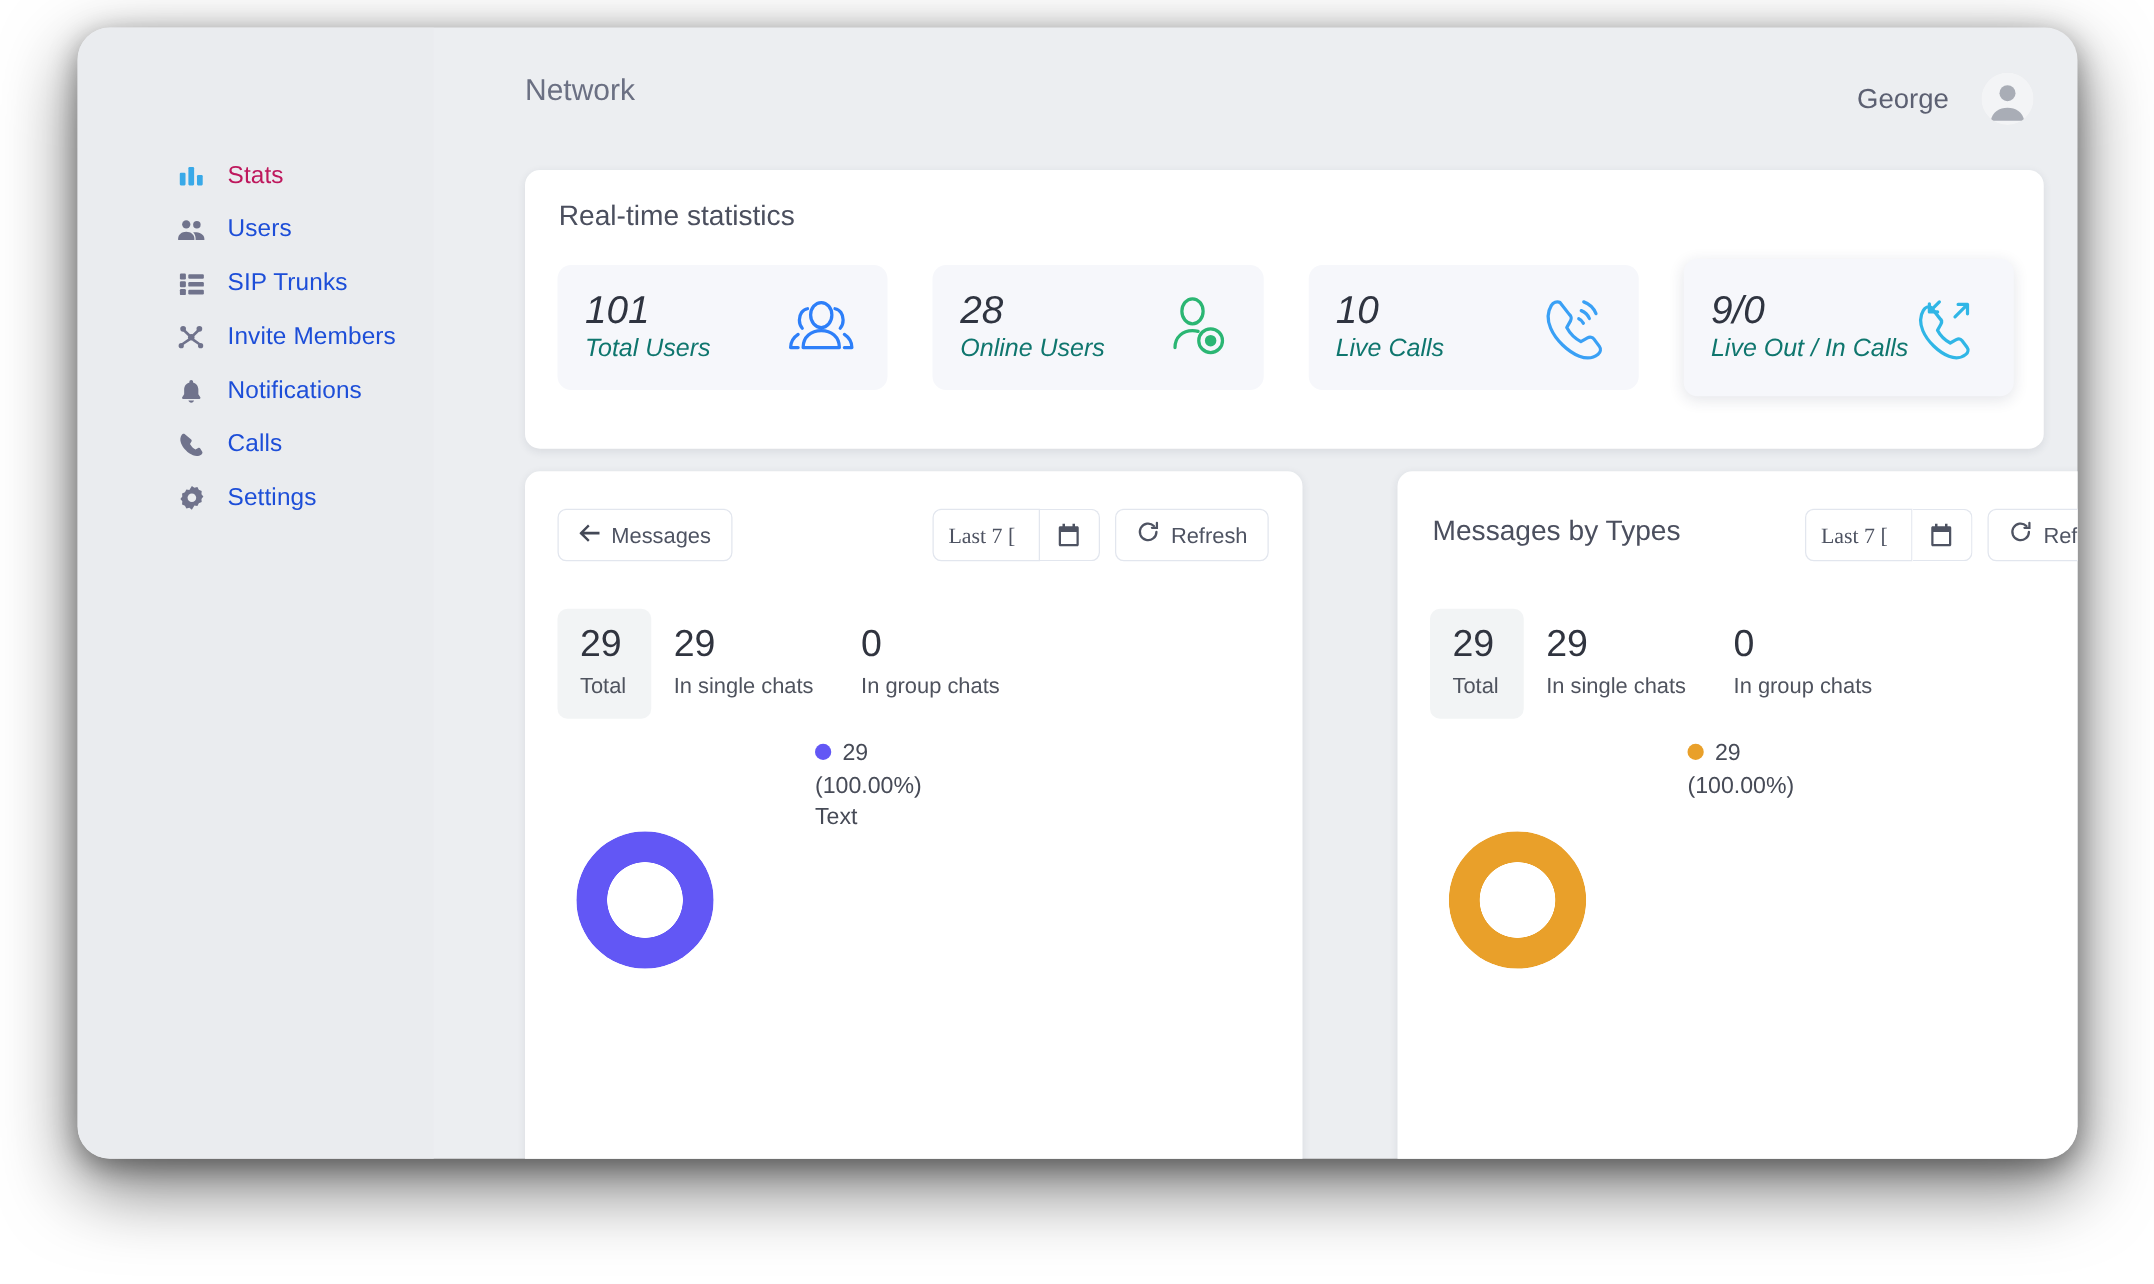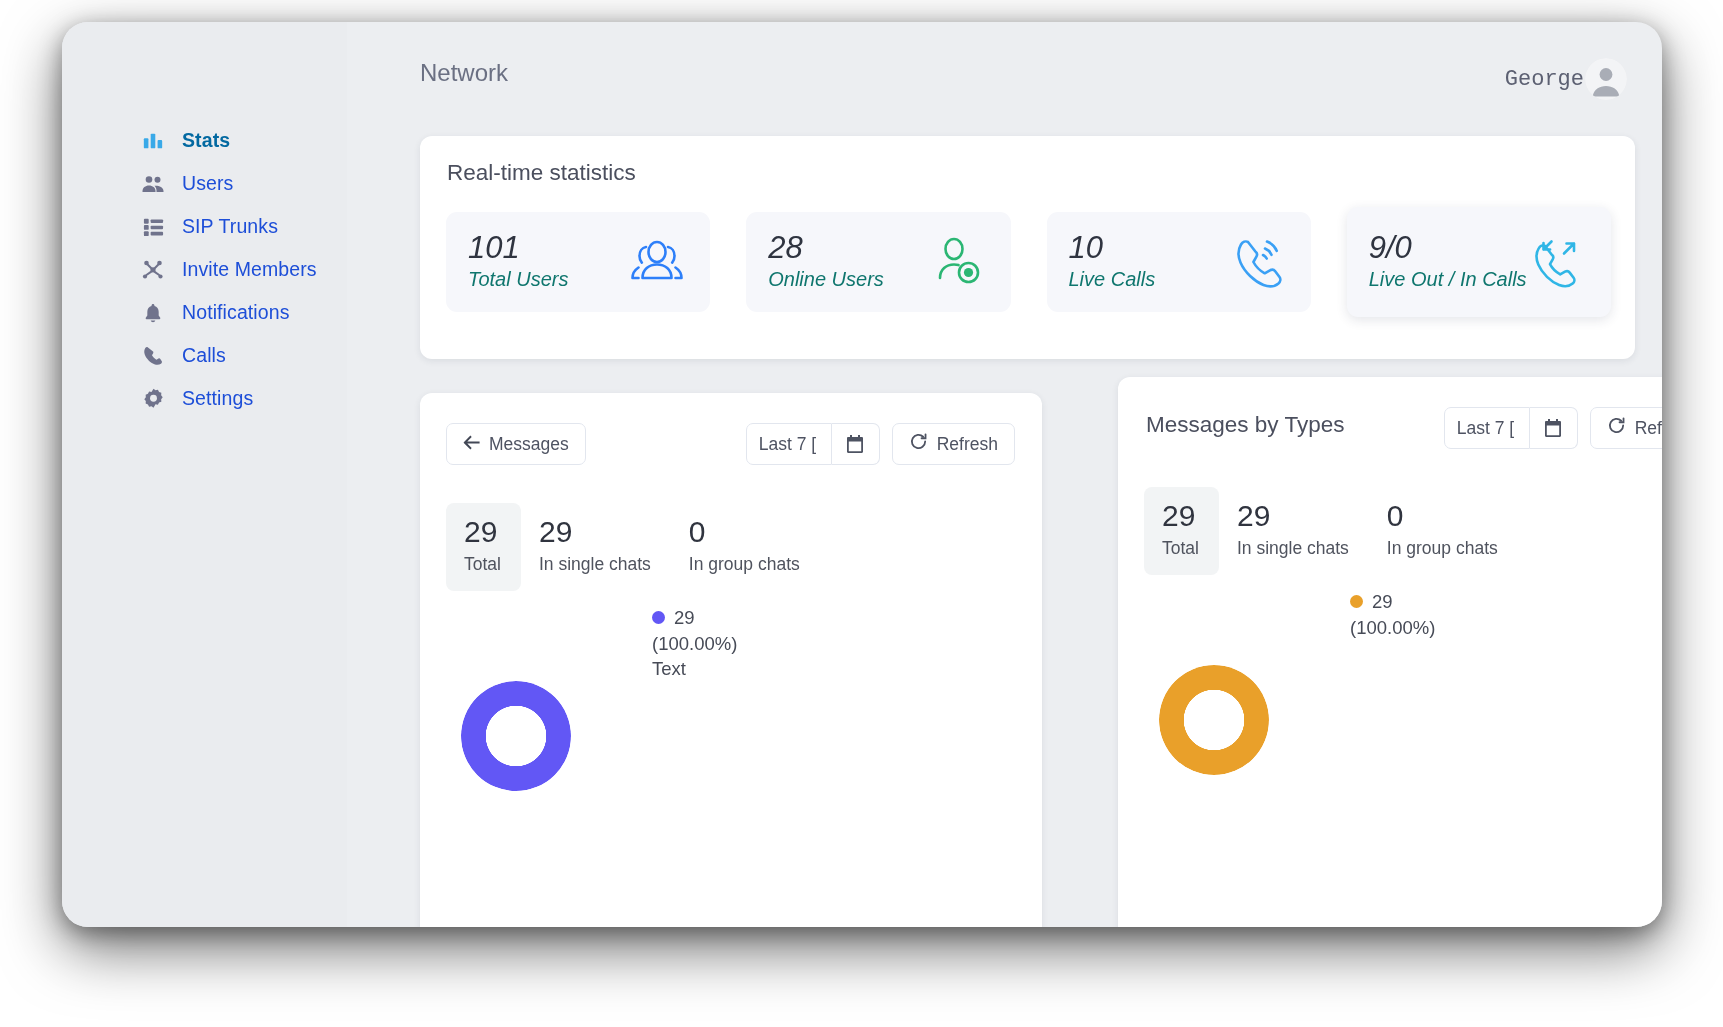--- a/index.html
+++ b/index.html
@@ -36,34 +36,34 @@
   }
   .nav-icon {
     width: 26px; height: 26px;
     display: flex; align-items: center; justify-content: center;
     margin-right: 16px;
     color: #70738c;
   }
   .nav-label {
     font-size: 19.5px; color: #1d4ed8; letter-spacing: .1px;
   }
-  .nav-item.active .nav-label { color: #0369a1; font-weight: bold; }
+  .nav-item.active .nav-label { color: #be185d; font-weight: normal; }
   .nav-item.active .nav-icon { color: #39a9e8; }
 
   
   .topbar {
     position: absolute; left: 285px; top: 0; right: 0; height: 98px;
   }
   .topbar-title {
     position: absolute; left: 73px; top: 37px;
     font-size: 24px; color: #6b7083;
   }
   .topbar-user {
     position: absolute; right: 35px; top: 36px;
-    display: flex; align-items: center; gap: 1px; font-family: Liberation Mono, monospace;
+    display: flex; align-items: center; gap: 26px;
   }
   .topbar-username { font-size: 22px; color: #5c6072; }
   .avatar {
     width: 42px; height: 42px; border-radius: 50%;
     background: #ebecee;
     display: flex; align-items: center; justify-content: center;
     overflow: hidden;
   }
 
   
@@ -106,21 +106,21 @@
   .stat-value {
     font-size: 31px; color: #2f3440; line-height: 1.08; font-weight: 400;
   }
   .stat-label {
     font-size: 20px; color: #0f766e; line-height: 1.28; margin-top: 3px;
   }
   .stat-icon { width: 62px; height: 62px; flex: none; }
 
   
   .panel-left {
-    position: absolute; left: 73px; top: 273px;
+    position: absolute; left: 73px; top: 257px;
     width: 622px; height: 620px;
     overflow: hidden;
     padding-left: 40px;
   }
   .panel-right {
     position: absolute; left: 727px; top: 257px;
     width: 622px; height: 568px;
     overflow: hidden;
     margin-left: 44px;
   }
@@ -137,21 +137,21 @@
     background: #fff;
     border-radius: 7px;
     height: 42px;
     display: inline-flex; align-items: center; justify-content: center;
     font-size: 17.5px; color: #4e5362;
     padding: 0 16px; gap: 9px;
     cursor: pointer; white-space: nowrap;
   }
   .btn-back { position: absolute; left: 26px; top: 30px; }
   .btn-group { position: absolute; right: 27px; top: 30px; display: flex; gap: 12px; }
-  .seg { display: flex; }
+  .seg { display: flex; font-family: Liberation Serif, serif; }
   .seg .btn:first-child {
     border-top-right-radius: 0; border-bottom-right-radius: 0;
     width: 86px; overflow: hidden; padding: 0 12px;
     justify-content: flex-start;
   }
   .seg .btn:last-child {
     border-top-left-radius: 0; border-bottom-left-radius: 0;
     border-left: none; width: 48px; padding: 0;
   }
 

